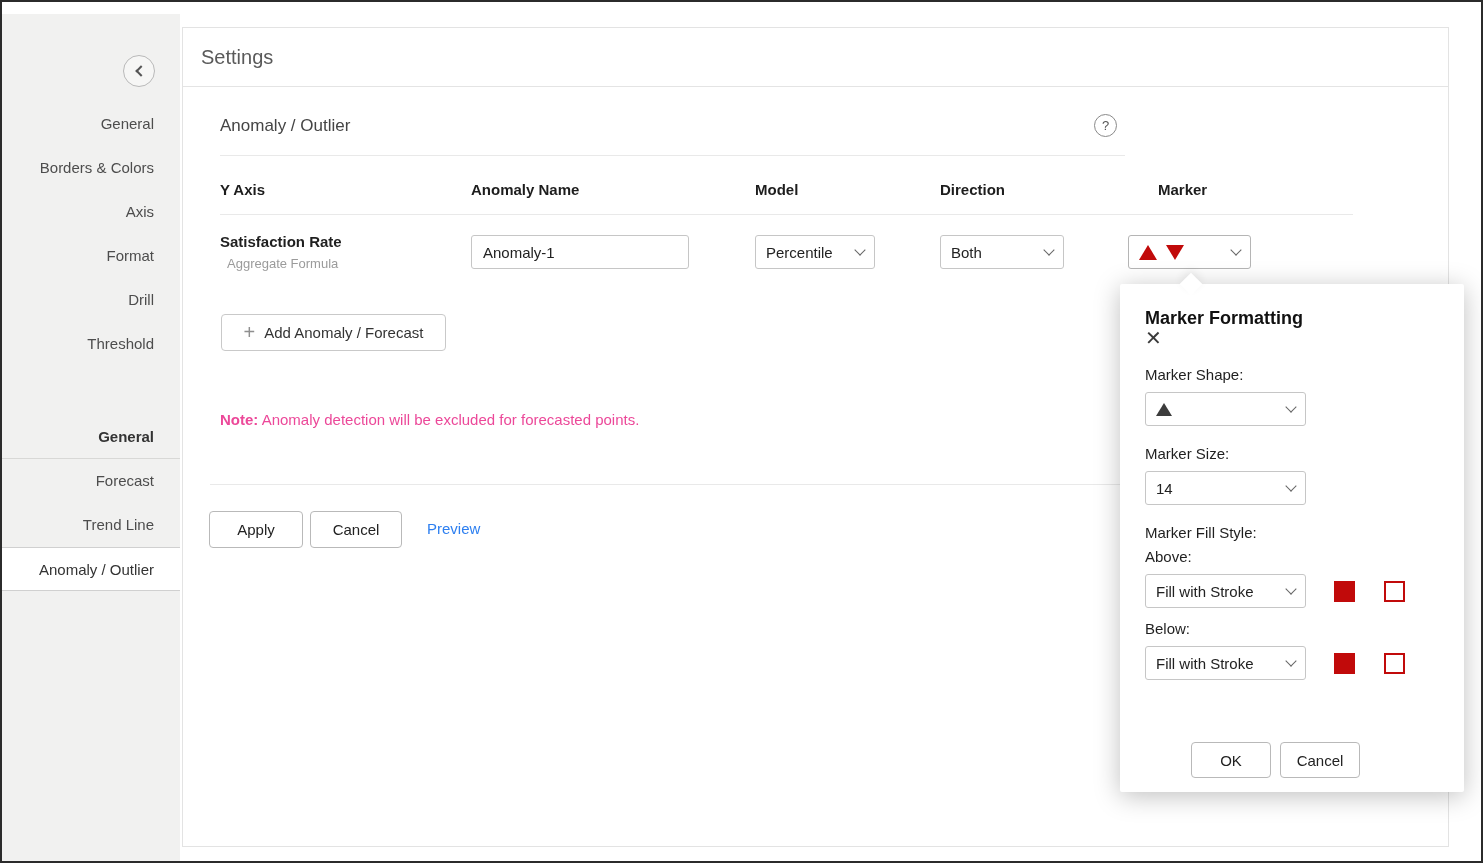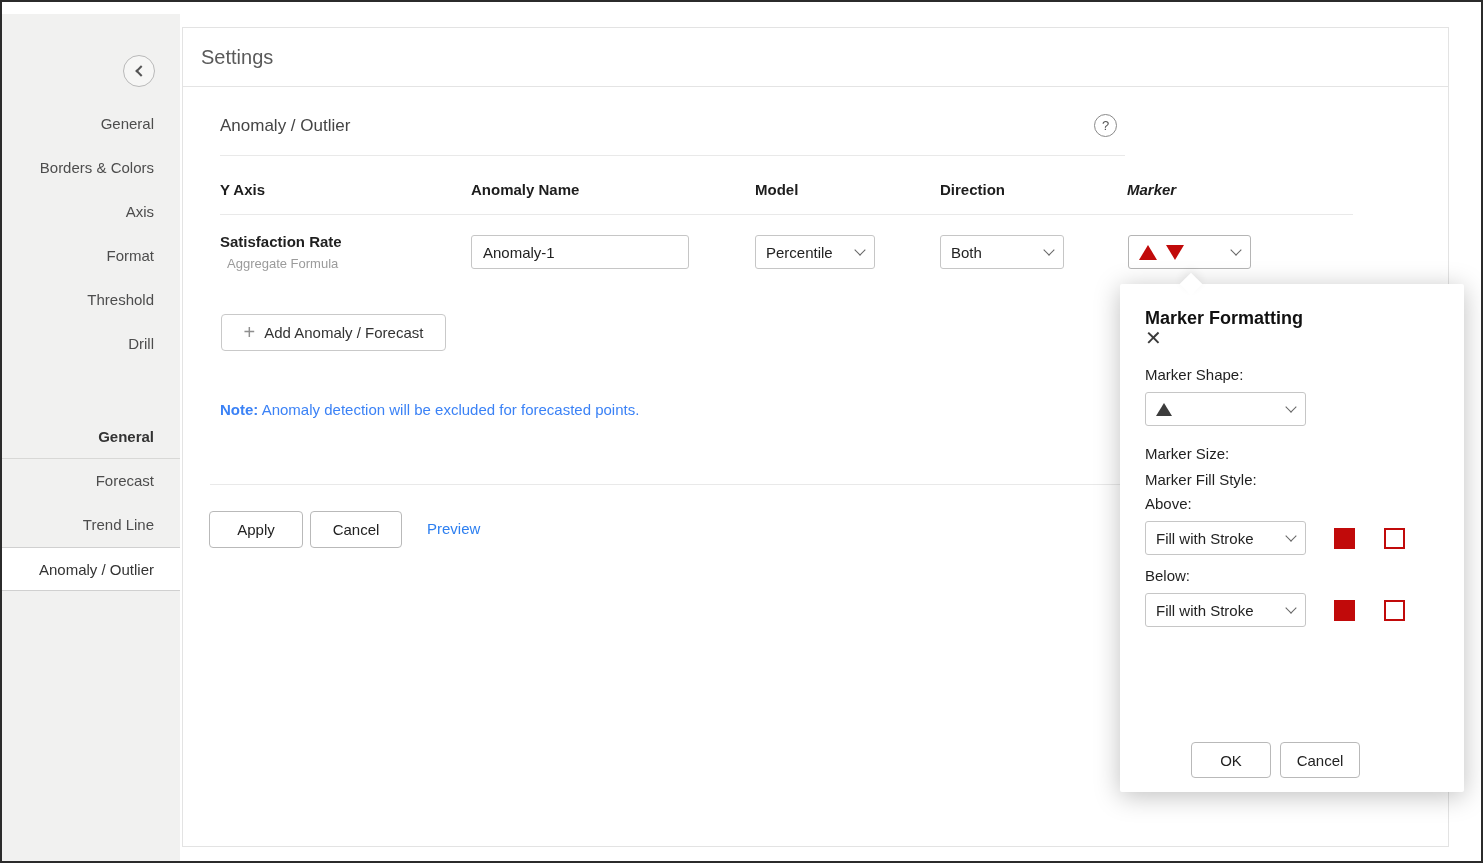--- a/index.html
+++ b/index.html
@@ -33,21 +33,21 @@
   .abs{position:absolute;}
   .section-title{left:37px;top:88px;font-size:17px;color:#454545;}
   .help-circle{left:911px;top:86px;width:23px;height:23px;border:1px solid #8a8a8a;border-radius:50%;
     display:flex;align-items:center;justify-content:center;font-size:13px;color:#555;cursor:pointer;}
   .hline{height:0;border-top:1px solid #e9e9e9;}
   .line-section{left:37px;top:127px;width:905px;}
   .line-headers{left:37px;top:186px;width:1133px;}
   .line-actions{left:27px;top:456px;width:915px;}
 
   .th{font-size:15px;font-weight:bold;color:#1d1d1d;top:153px;}
-  .th1{left:37px;} .th2{left:288px;} .th3{left:572px;} .th4{left:757px;} .th5{left:944px;font-style:italic;}
+  .th1{left:37px;} .th2{left:288px;} .th3{left:572px;} .th4{left:757px;} .th5{left:975px;}
 
   .yaxis-title{left:37px;top:205px;font-size:15px;font-weight:bold;color:#1f1f1f;}
   .yaxis-sub{left:37px;top:228px;font-size:13px;color:#9b9b9b;margin-left:7px;}
 
   .text-input{left:288px;top:207px;width:218px;height:34px;border:1px solid #c6c6c6;border-radius:3px;
     font-size:15px;color:#222;padding:0 11px;font-family:inherit;outline:none;background:#fff;}
 
   .sel{display:flex;align-items:center;justify-content:space-between;height:34px;border:1px solid #c6c6c6;
     border-radius:3px;background:#fff;padding:0 10px;font-size:15px;color:#222;cursor:pointer;}
   .sel-model{left:572px;top:207px;width:120px;}
@@ -60,21 +60,21 @@
     border-bottom:15px solid var(--marker-red);}
   .tri-down{width:0;height:0;border-left:9px solid transparent;border-right:9px solid transparent;
     border-top:15px solid var(--marker-red);}
   .marker-icons{display:flex;align-items:center;gap:9px;}
 
   .btn{display:inline-flex;align-items:center;justify-content:center;border:1px solid #b9b9b9;border-radius:4px;
     background:#fff;font-size:15px;color:#222;cursor:pointer;font-family:inherit;}
   .add-btn{left:38px;top:286px;width:225px;height:37px;border-color:#c9c9c9;gap:9px;color:#333;}
   .plus-icon{font-size:20px;color:#8f8f8f;line-height:1;margin-top:-2px;}
 
-  .note{left:37px;top:373px;font-size:15px;color:#3b82f6;}
+  .note{left:37px;top:383px;font-size:15px;color:#ec4899;}
   .note b{font-weight:bold;}
 
   .apply-btn{left:26px;top:483px;width:94px;height:37px;}
   .cancel-btn{left:127px;top:483px;width:92px;height:37px;}
   .preview-link{left:244px;top:492px;font-size:15px;color:var(--link-blue);cursor:pointer;}
 
   
   .popup{position:absolute;left:1118px;top:282px;width:344px;height:508px;background:#fff;border-radius:2px;
     box-shadow:0 4px 26px rgba(0,0,0,0.25);padding:24px 24px 0 25px;z-index:10;}
   .popup::before{content:"";position:absolute;top:-8px;left:63px;width:16px;height:16px;background:#fff;
@@ -102,22 +102,22 @@
 
   <aside class="sidebar">
     <div class="back-btn">
       <span class="chev-left"></span>
     </div>
     <nav class="side-group1">
       <div class="side-item">General</div>
       <div class="side-item">Borders &amp; Colors</div>
       <div class="side-item">Axis</div>
       <div class="side-item">Format</div>
+      <div class="side-item">Drill</div>
       <div class="side-item">Threshold</div>
-      <div class="side-item">Drill</div>
     </nav>
     <nav class="side-group2">
       <div class="side-header">General</div>
       <div class="side-item">Forecast</div>
       <div class="side-item">Trend Line</div>
       <div class="side-item active">Anomaly / Outlier</div>
     </nav>
   </aside>
 
   <main class="card">
@@ -181,20 +181,24 @@
       <div class="close-x">✕</div>
     </div>
 
     <div class="pop-label">Marker Shape:</div>
     <div class="sel pop-sel">
       <span class="tri-shape"></span>
       <span class="chev"></span>
     </div>
 
     <div class="pop-label">Marker Size:</div>
+    <div class="sel pop-sel">
+      <span>14</span>
+      <span class="chev"></span>
+    </div>
 
     <div class="pop-label fill-label">Marker Fill Style:</div>
 
     <div class="pop-label">Above:</div>
     <div class="fill-row">
       <div class="sel pop-sel">
         <span>Fill with Stroke</span>
         <span class="chev"></span>
       </div>
       <span class="sq-fill"></span>

